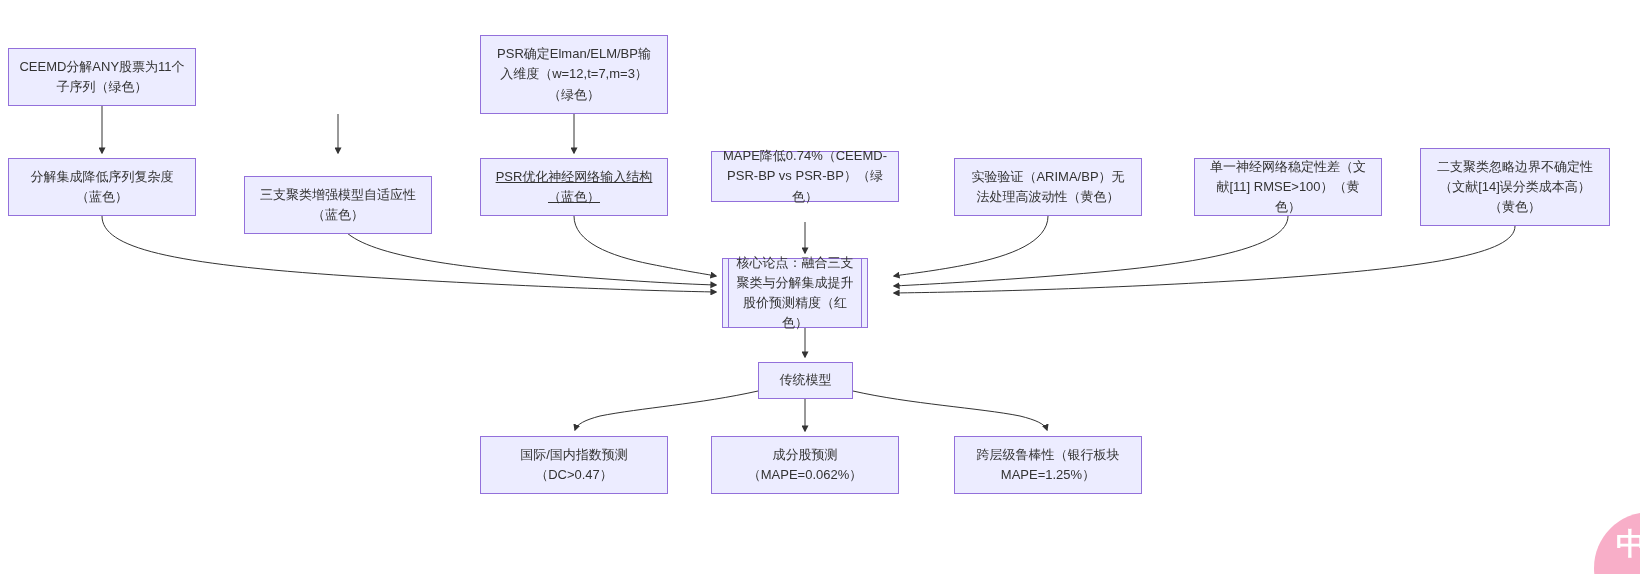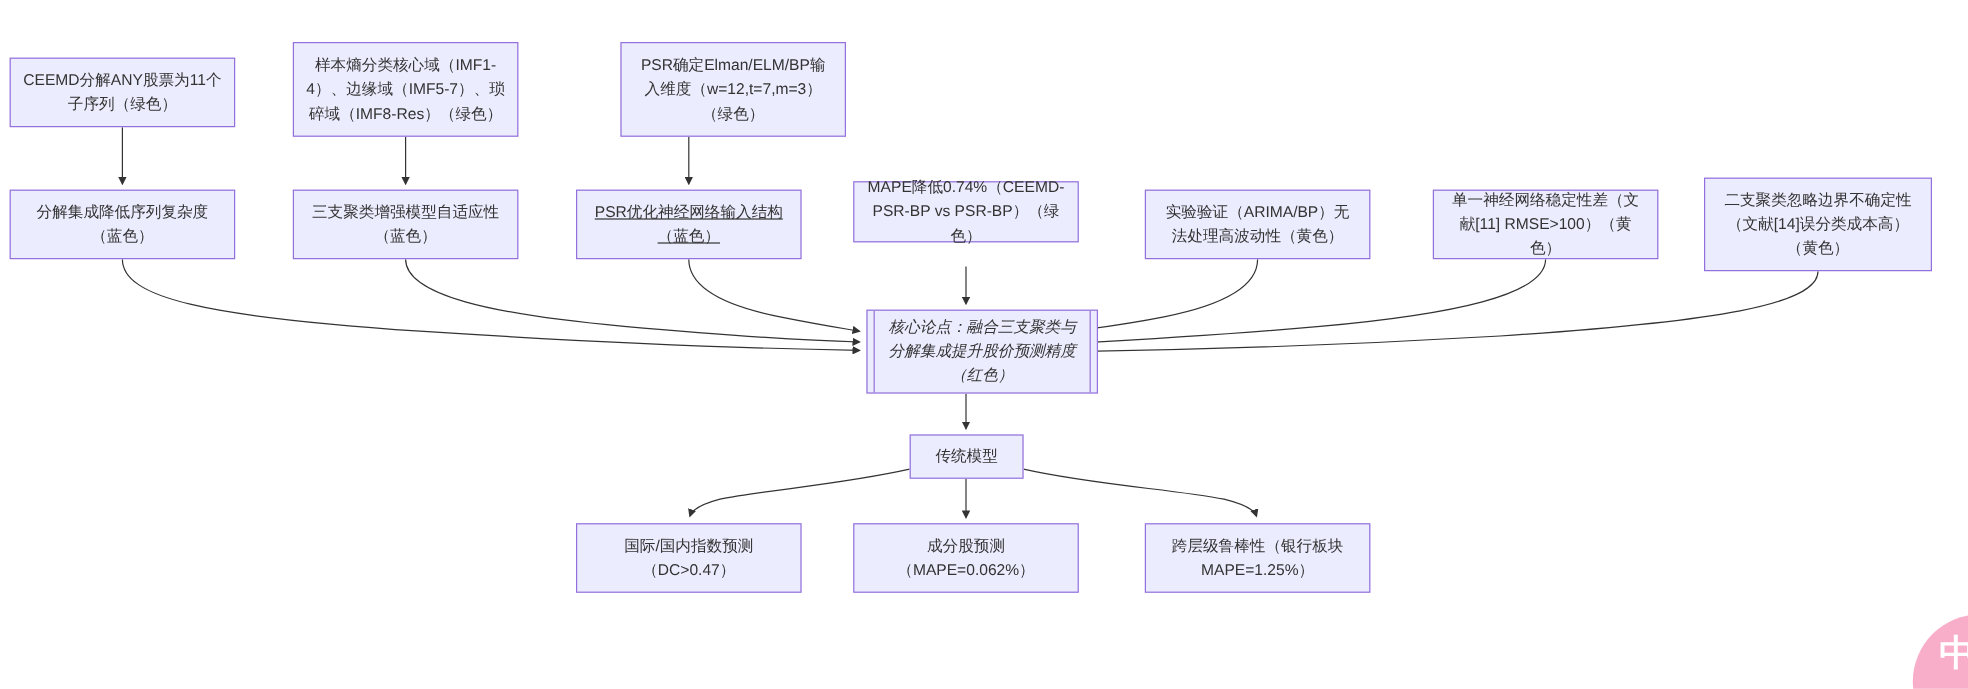--- a/index.html
+++ b/index.html
@@ -51,29 +51,29 @@
     bottom: 0;
     width: 1px;
     background: #9370DB;
   }
   .node.subroutine::before { left: 5px; }
   .node.subroutine::after  { right: 5px; }
 
   
   .n-a { left: 8px;    top: 48px;  width: 188px; height: 58px; }
   .n-b { left: 244px;  top: 35px;  width: 188px; height: 79px; }
-  .n-c { left: 480px;  top: 35px;  width: 188px; height: 79px; margin-left: 37px; }
+  .n-c { left: 480px;  top: 35px;  width: 188px; height: 79px; }
   .n-d { left: 8px;    top: 158px; width: 188px; height: 58px; }
-  .n-e { left: 244px;  top: 158px; width: 188px; height: 58px; }
+  .n-e { left: 244px;  top: 176px; width: 188px; height: 58px; }
   .n-f { left: 480px;  top: 158px; width: 188px; height: 58px; text-decoration: underline; }
   .n-g { left: 711px;  top: 151px; width: 188px; height: 51px; }
   .n-h { left: 954px;  top: 158px; width: 188px; height: 58px; }
   .n-i { left: 1194px; top: 158px; width: 188px; height: 58px; }
   .n-j { left: 1420px; top: 148px; width: 190px; height: 78px; }
-  .n-k { left: 722px;  top: 258px; width: 193px; height: 70px; font-style: italic; }
+  .n-k { left: 722px;  top: 258px; width: 146px; height: 70px; }
   .n-l { left: 758px;  top: 362px; width: 95px;  height: 37px; }
   .n-m { left: 480px;  top: 436px; width: 188px; height: 58px; }
   .n-n { left: 711px;  top: 436px; width: 188px; height: 58px; }
   .n-o { left: 954px;  top: 436px; width: 188px; height: 58px; }
 
   .lang-badge {
     position: absolute;
     left: 1594px;
     top: 512px;
     width: 112px;
@@ -119,21 +119,20 @@
 
       <path d="M805,328 V357" marker-end="url(#arrow)"></path>
 
       <path d="M758,391 C700,404 640,408 600,416 C585,420 577,424 575,430" marker-end="url(#arrow)"></path>
       <path d="M805,399 V431" marker-end="url(#arrow)"></path>
       <path d="M853,391 C910,404 980,408 1020,416 C1036,420 1045,424 1047,430" marker-end="url(#arrow)"></path>
     </g>
   </svg>
 
   <div class="node n-a">CEEMD分解ANY股票为11个子序列（绿色）</div>
-  <div class="node n-b">样本熵分类核心域（IMF1-4）、边缘域（IMF5-7）、琐碎域（IMF8-Res）（绿色）</div>
   <div class="node n-c">PSR确定Elman/ELM/BP输入维度（w=12,t=7,m=3）（绿色）</div>
 
   <div class="node n-d">分解集成降低序列复杂度（蓝色）</div>
   <div class="node n-e">三支聚类增强模型自适应性（蓝色）</div>
   <div class="node n-f">PSR优化神经网络输入结构（蓝色）</div>
   <div class="node n-g">MAPE降低0.74%（CEEMD-PSR-BP vs PSR-BP）（绿色）</div>
   <div class="node n-h">实验验证（ARIMA/BP）无法处理高波动性（黄色）</div>
   <div class="node n-i">单一神经网络稳定性差（文献[11] RMSE&gt;100）（黄色）</div>
   <div class="node n-j">二支聚类忽略边界不确定性（文献[14]误分类成本高）（黄色）</div>
 

